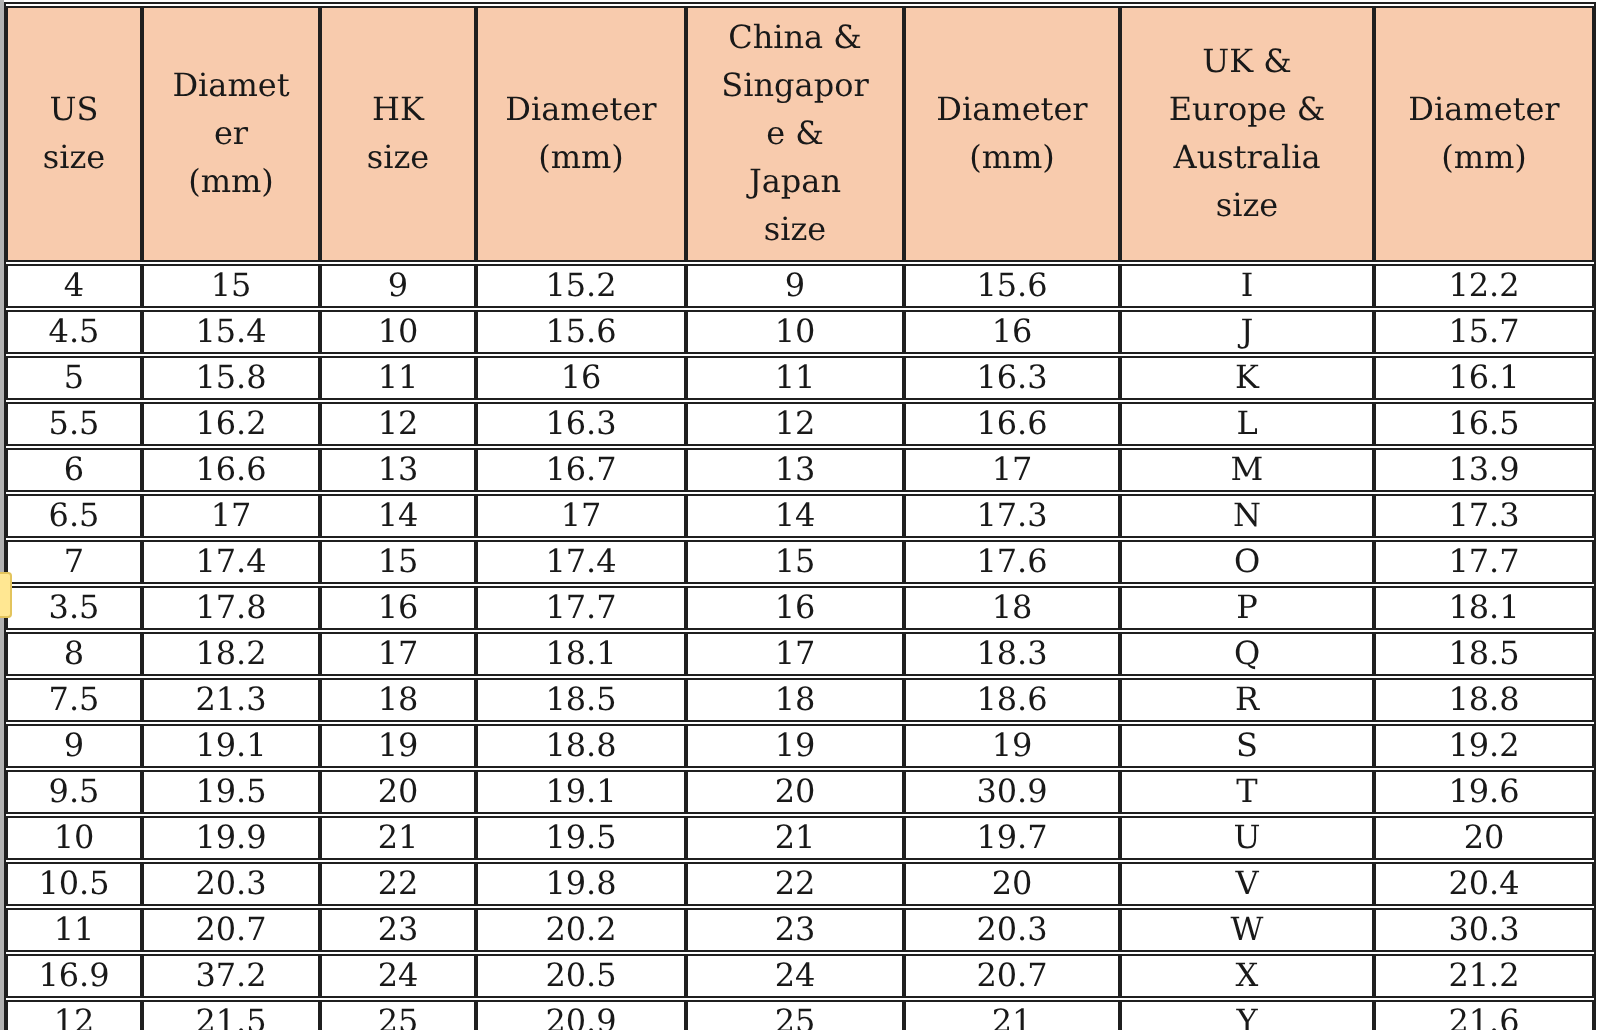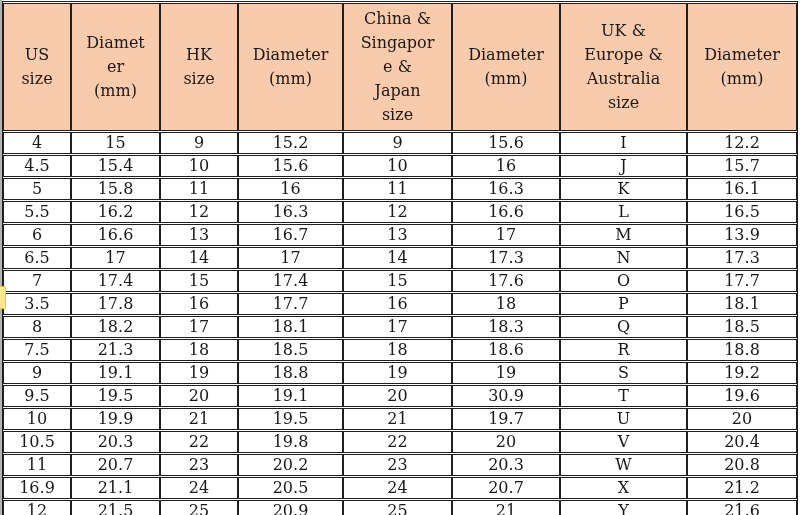--- a/index.html
+++ b/index.html
@@ -240,25 +240,25 @@
           <td>20.4</td>
         </tr>
         <tr>
           <td>11</td>
           <td>20.7</td>
           <td>23</td>
           <td>20.2</td>
           <td>23</td>
           <td>20.3</td>
           <td>W</td>
-          <td>20.8</td>
+          <td>30.3</td>
         </tr>
         <tr>
           <td>16.9</td>
-          <td>21.1</td>
+          <td>37.2</td>
           <td>24</td>
           <td>20.5</td>
           <td>24</td>
           <td>20.7</td>
           <td>X</td>
           <td>21.2</td>
         </tr>
         <tr>
           <td>12</td>
           <td>21.5</td>

